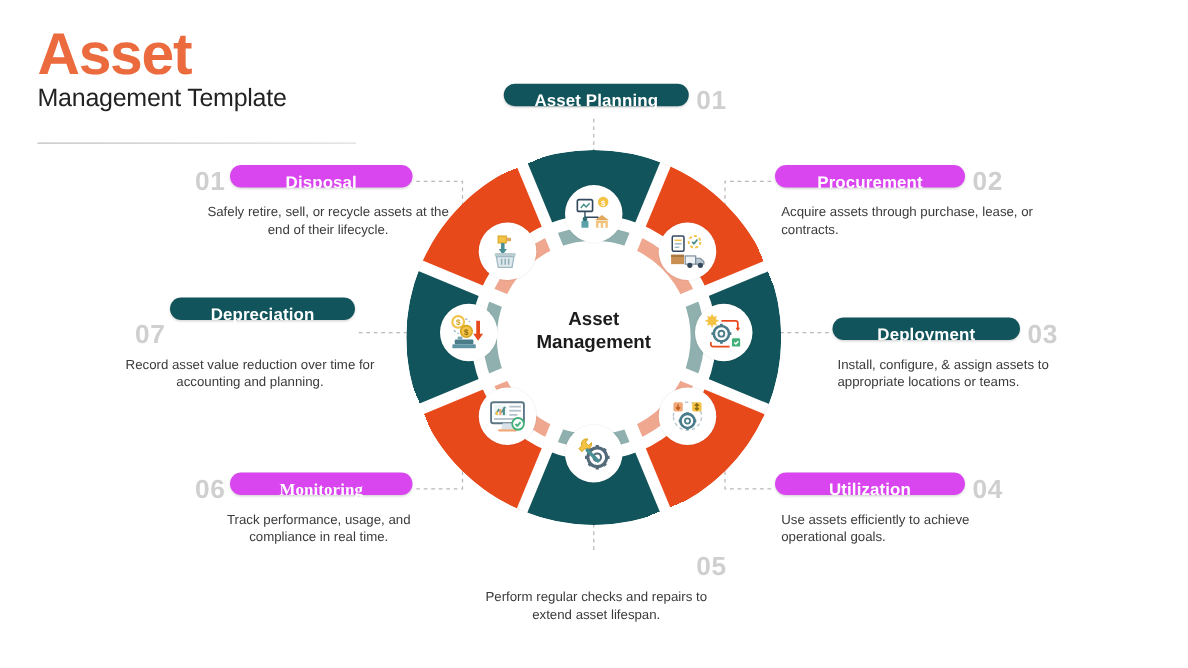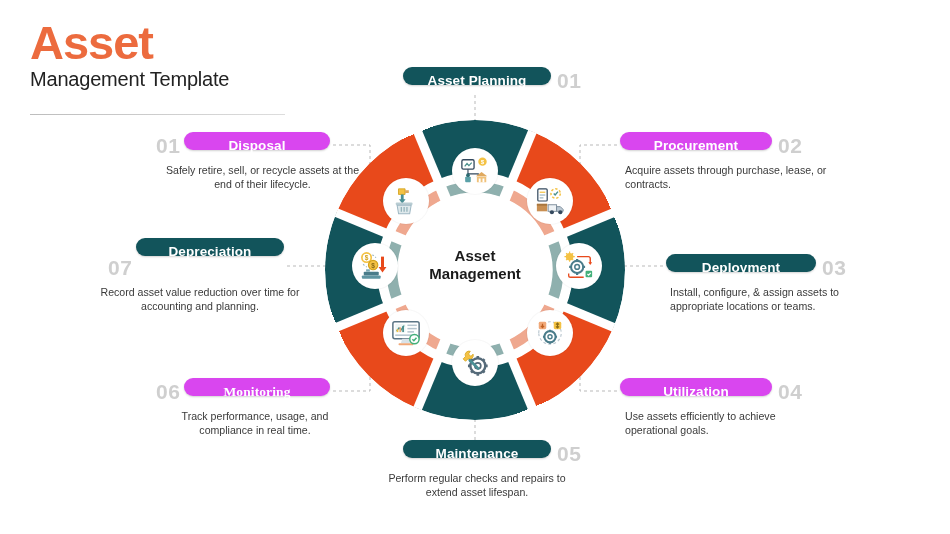--- a/index.html
+++ b/index.html
@@ -315,21 +315,20 @@
   <div class="desc l" style="left:625px;top:163px;width:215px;">Acquire assets through purchase, lease, or contracts.</div>
 
   <div class="pill teal" style="left:666px;top:254px;width:150px;">Deployment</div>
   <div class="stepnum" style="left:822px;top:256px;">03</div>
   <div class="desc l" style="left:670px;top:285px;width:185px;">Install, configure, &amp; assign assets to appropriate locations or teams.</div>
 
   <div class="pill orange" style="left:620px;top:378px;width:152px;">Utilization</div>
   <div class="stepnum" style="left:778px;top:380px;">04</div>
   <div class="desc l" style="left:625px;top:409px;width:200px;">Use assets efficiently to achieve operational goals.</div>
 
-  <div class="pill teal" style="left:403px;top:440px;width:148px;">Maintenance</div>
   <div class="stepnum" style="left:557px;top:442px;">05</div>
   <div class="desc c" style="left:372px;top:471px;width:210px;">Perform regular checks and repairs to extend asset lifespan.</div>
 
   <div class="stepnum" style="left:156px;top:380px;">06</div>
   <div class="pill orange" style="left:184px;top:378px;width:146px;font-family:Liberation Serif, serif;">Monitoring</div>
   <div class="desc c" style="left:155px;top:409px;width:200px;">Track performance, usage, and compliance in real time.</div>
 
   <div class="stepnum" style="left:108px;top:256px;">07</div>
   <div class="pill teal" style="left:136px;top:238px;width:148px;">Depreciation</div>
   <div class="desc c" style="left:100px;top:285px;width:200px;">Record asset value reduction over time for accounting and planning.</div>

